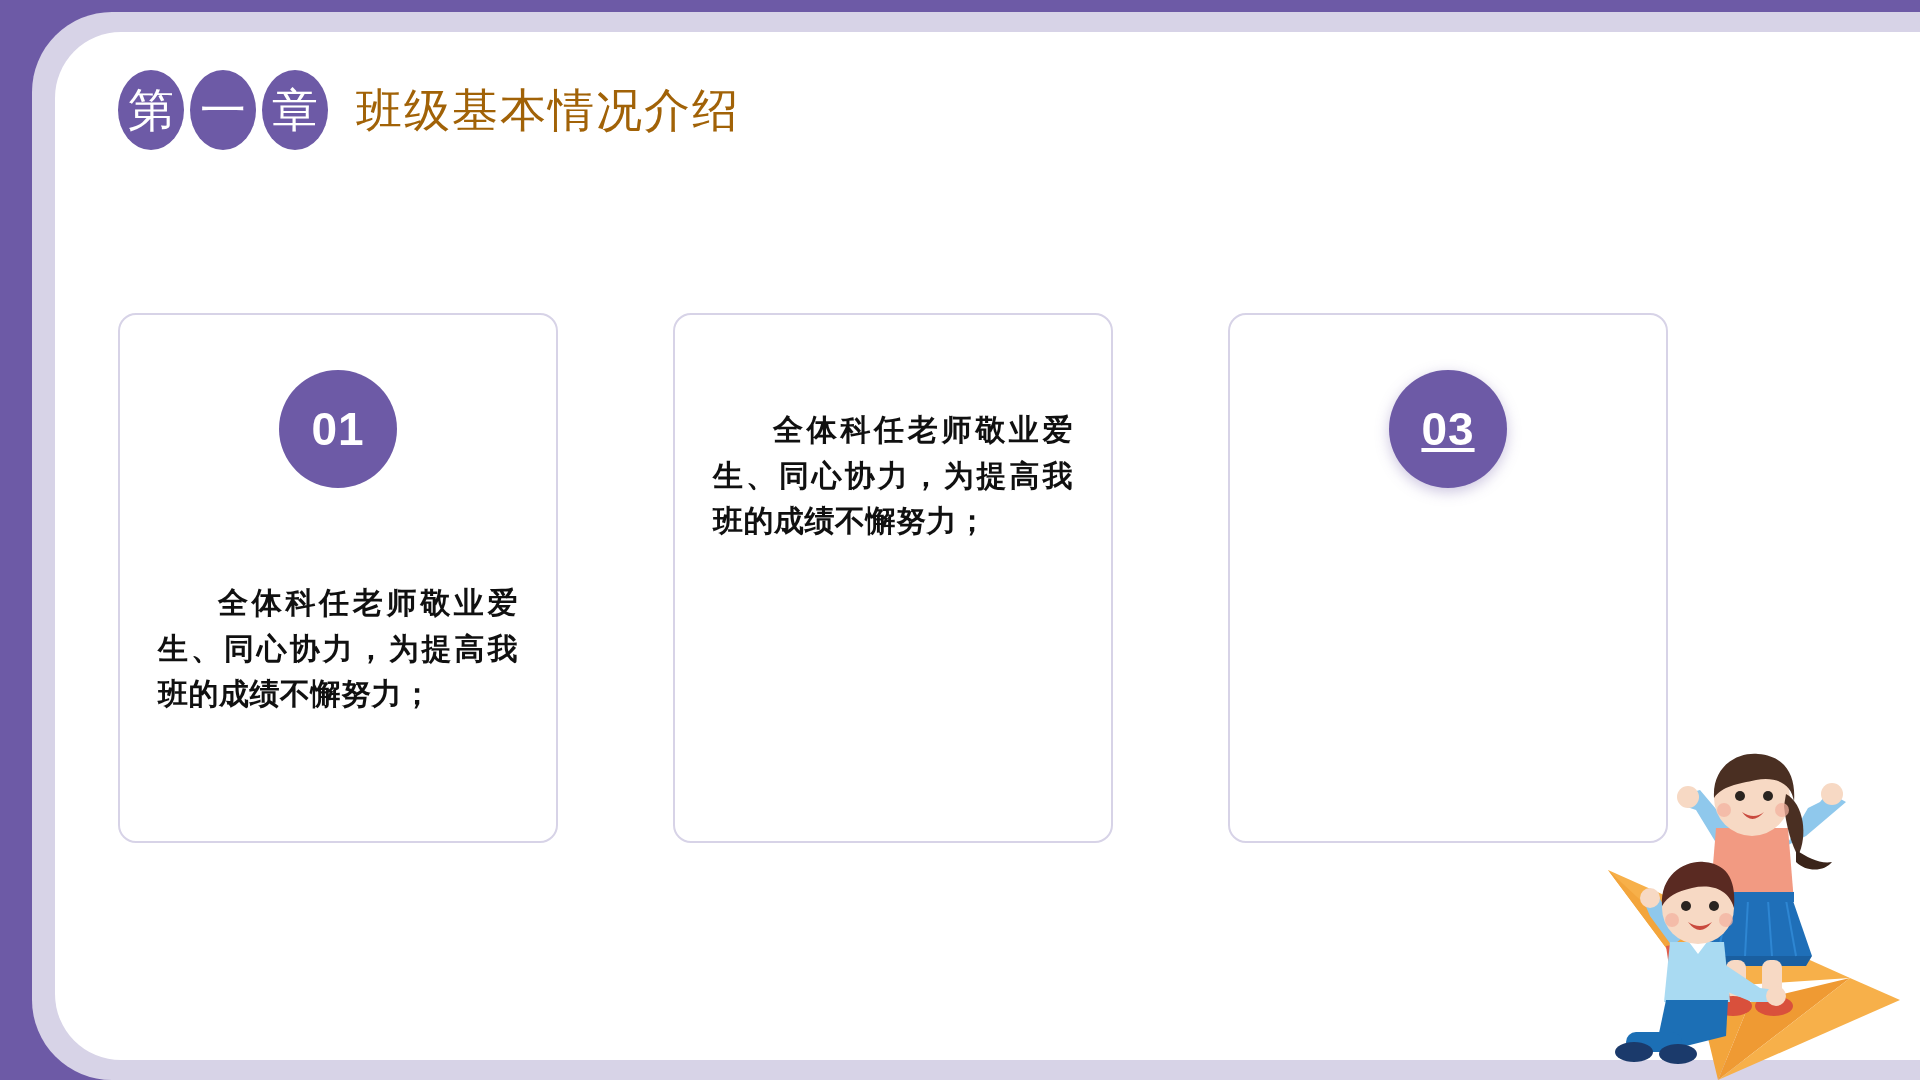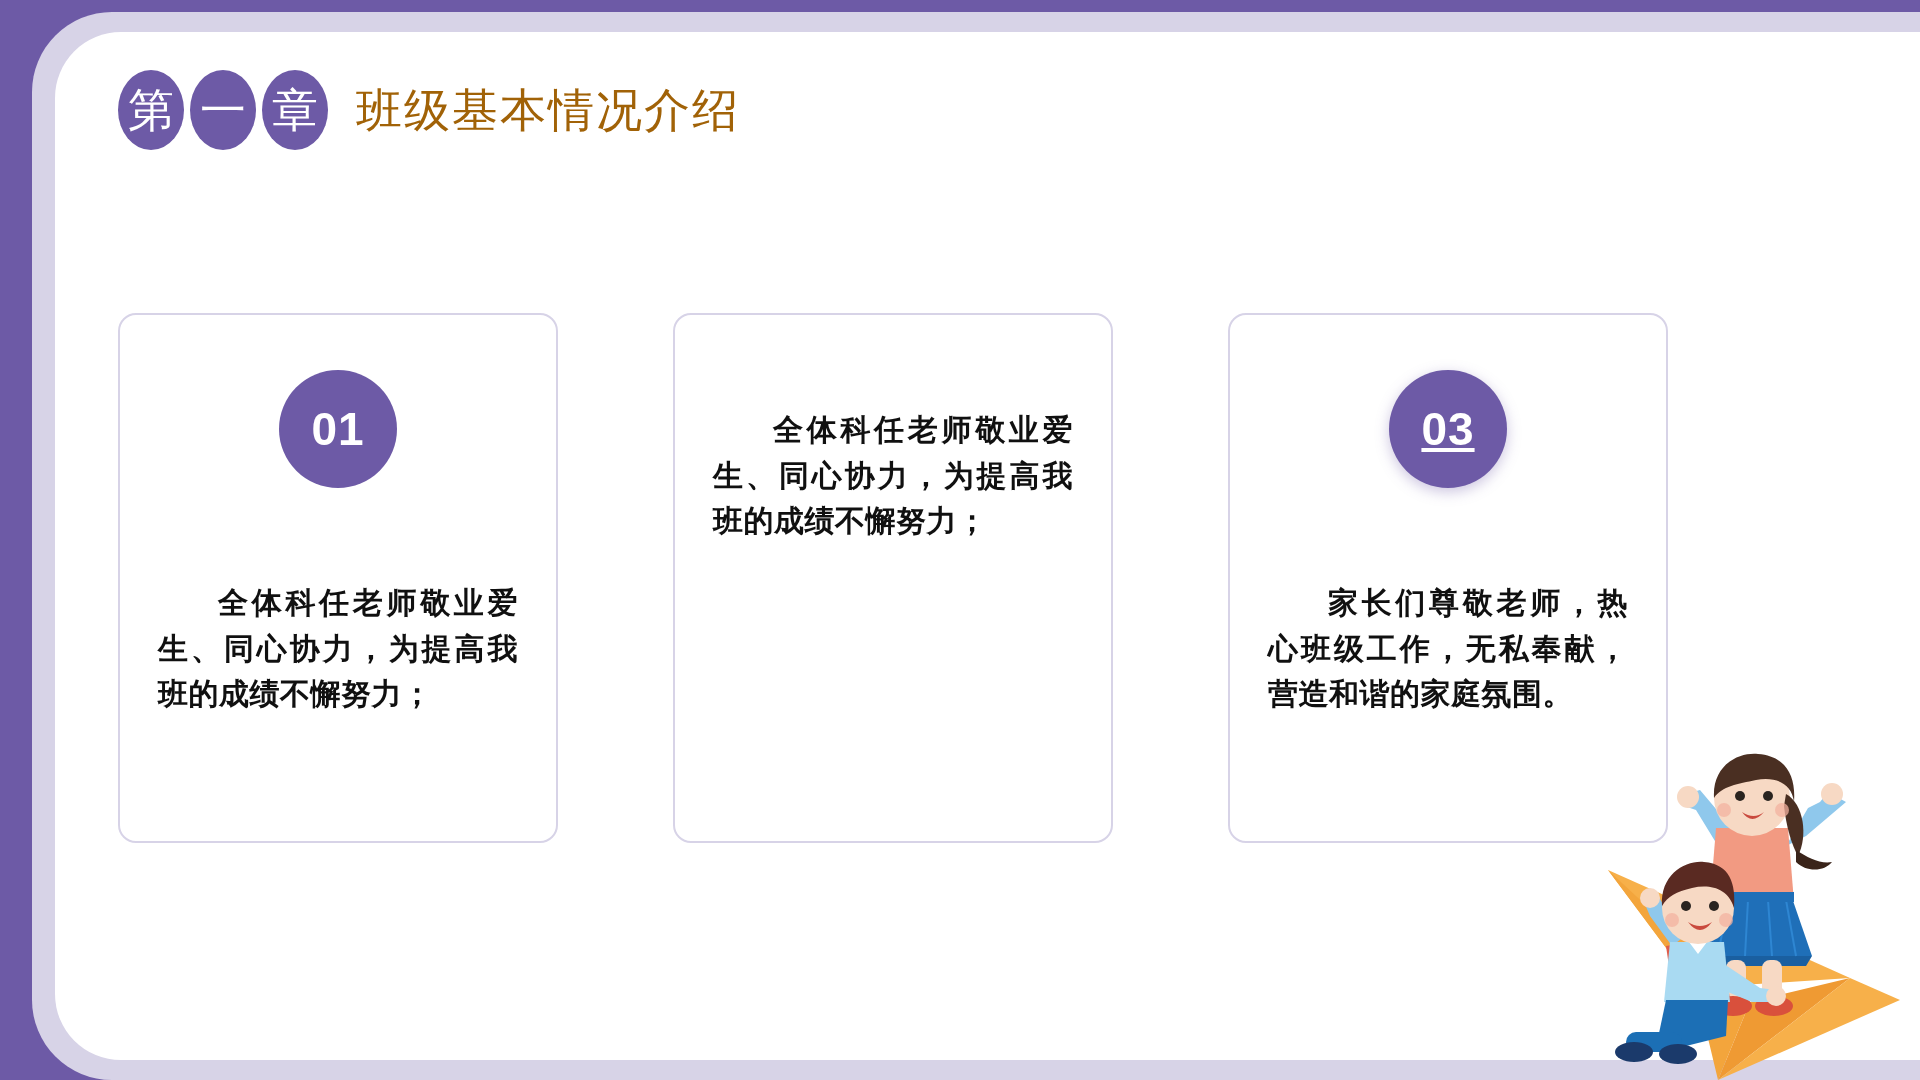--- a/index.html
+++ b/index.html
@@ -175,21 +175,20 @@
         <div class="num-circle">01</div>
         <div class="card-text">全体科任老师敬业爱生、同心协力，为提高我班的成绩不懈努力；</div>
       </div>
 
       <div class="card card-2">
         <div class="card-text">全体科任老师敬业爱生、同心协力，为提高我班的成绩不懈努力；</div>
       </div>
 
       <div class="card card-3">
         <div class="num-circle">03</div>
-        <div class="card-text">家长们尊敬老师，热心班级工作，无私奉献，营造和谐的家庭氛围。</div>
       </div>
 
     </div>
   </div>
 
   <svg class="illustration" viewBox="0 0 320 330" xmlns="http://www.w3.org/2000/svg">
 
     <polygon points="8,120 250,228 96,238" fill="#F7B04A"></polygon>
     <polygon points="8,120 96,238 118,330 150,252" fill="#F3A53C"></polygon>
     <polygon points="250,228 118,330 150,252" fill="#EF9A33"></polygon>

